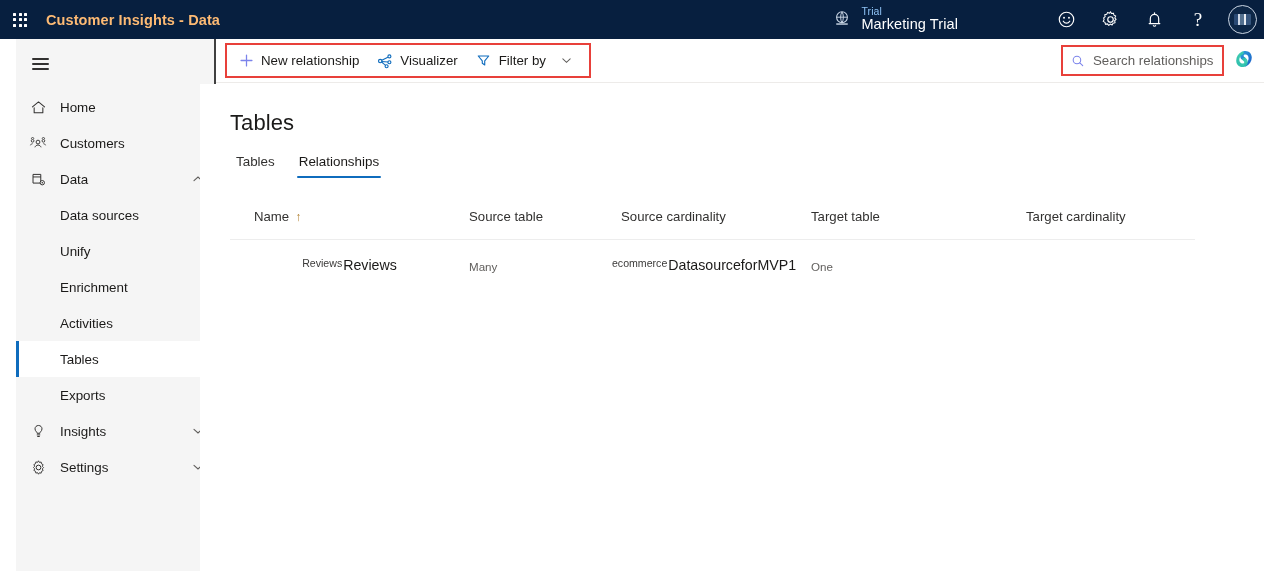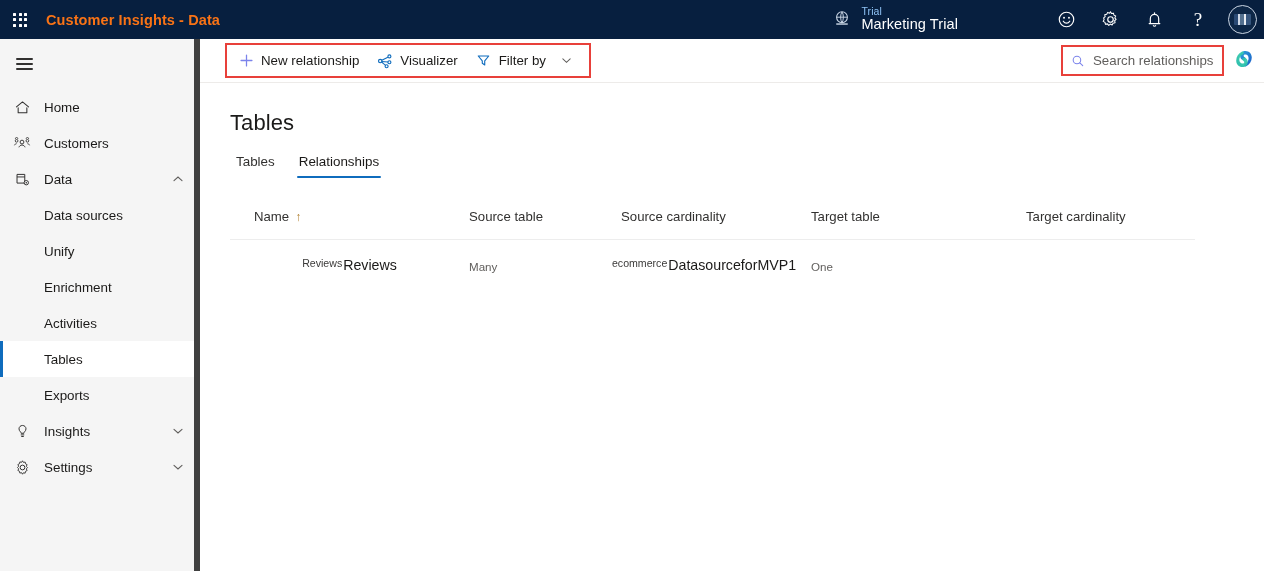--- a/index.html
+++ b/index.html
@@ -25,21 +25,21 @@
   }
   .waffle-grid {
     display: grid;
     grid-template-columns: repeat(3, 3px);
     grid-template-rows: repeat(3, 3px);
     gap: 2.5px;
   }
   .waffle-grid i { background: #ffffff; display: block; width: 3px; height: 3px; border-radius: 0.5px; }
   .app-title {
     font-size: 14.5px; font-weight: bold; letter-spacing: .1px;
-    margin-left: 6px; color: #f97316; white-space: nowrap;
+    margin-left: 6px; color: #fdba74; white-space: nowrap;
   }
   .topbar-spacer { flex: 1 1 auto; }
 
   .env-block { display: flex; align-items: center; gap: 9px; margin-right: 0px; }
   .env-icon { width: 20px; height: 22px; display: flex; align-items: center; justify-content: center; }
   .env-text { line-height: 1.05; }
   .env-trial {
     font-size: 10.5px; font-weight: normal; color: #8FC3F5; display: block;
     letter-spacing: .1px;
   }
@@ -111,24 +111,24 @@
   }
   .search-box input::placeholder { color: #605e5c; opacity: 1; }
   .copilot-btn {
     width: 40px; height: 44px;
     display: flex; align-items: center; justify-content: center;
     cursor: pointer;
   }
 
   
   .sidebar {
-    position: absolute; top: 39px; left: 0;
+    position: absolute; top: 39px; left: 16px;
     width: 200px; height: 532px;
     background: #f5f5f5;
-    border-right: 6px solid #404040;
+    border-right: 2px solid #404040;
     padding-top: 6px;
   }
   .hamburger {
     width: 48px; height: 38px;
     display: flex; align-items: center; justify-content: center;
     cursor: pointer; margin-bottom: 6px;
   }
   .ham-lines { width: 17px; }
   .ham-lines span {
     display: block; height: 1.4px; background: #323130; margin: 3.6px 0; border-radius: 1px;

